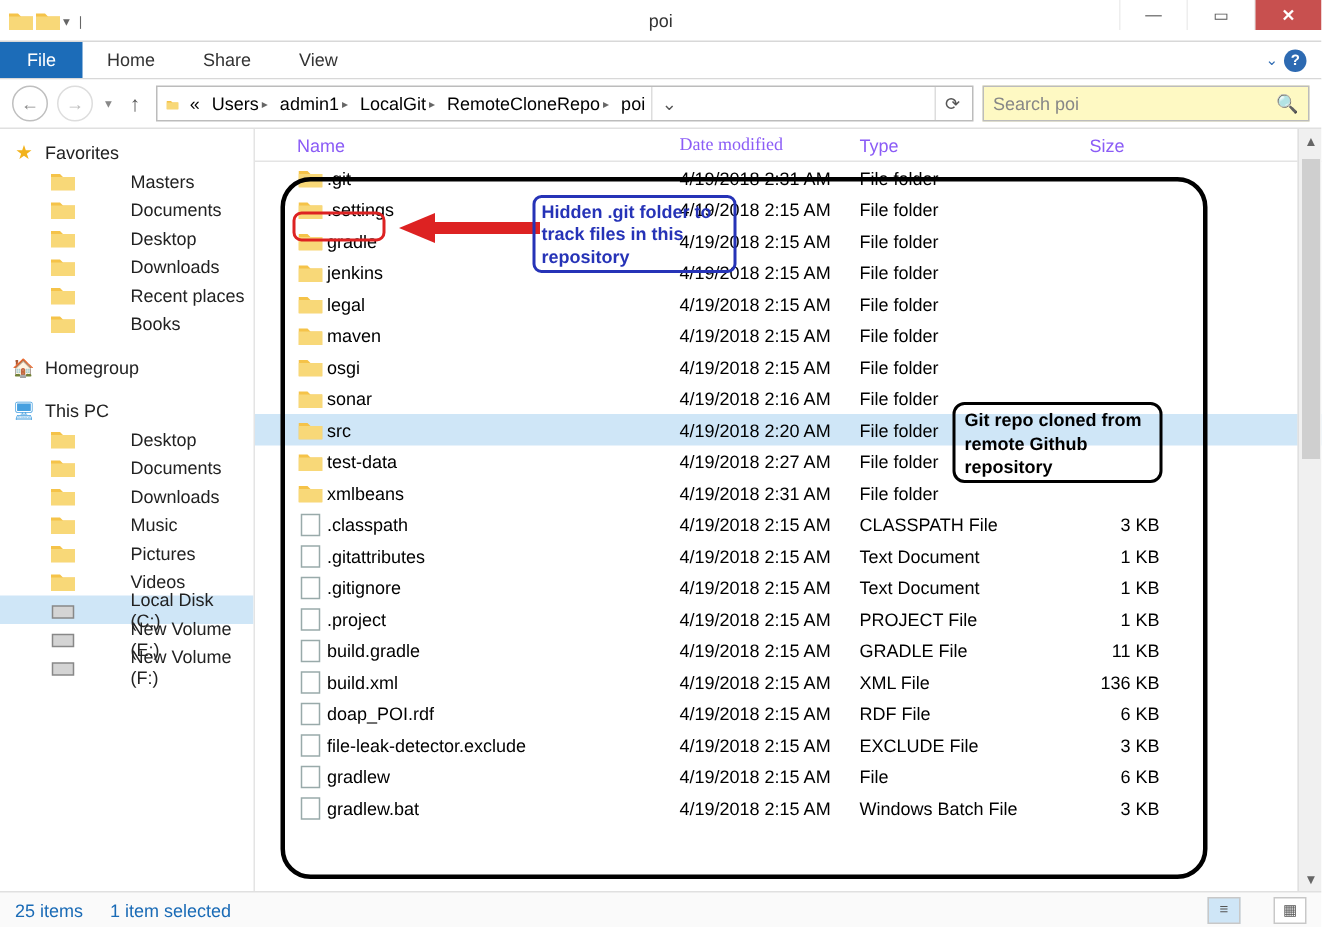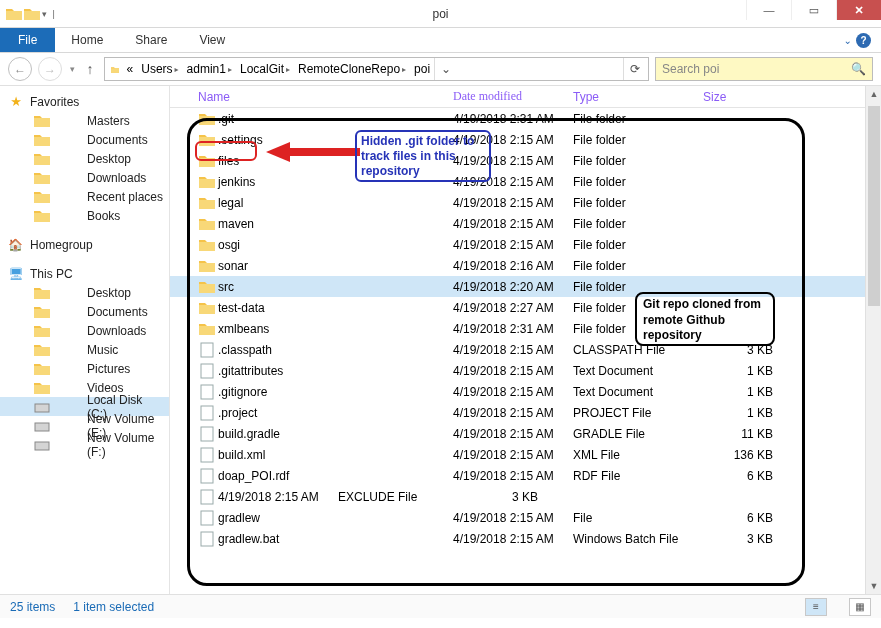--- a/index.html
+++ b/index.html
@@ -50,21 +50,21 @@
 .side-ico { width:16px; height:14px; display:inline-flex; align-items:center; justify-content:center;}
 .star { color:#f2b21b; font-size:13px;}
 .fcol { color:#f2b21b; }
 .mon { color:#46a0e0;}
 .content { flex:1; position:relative; background:#fff; }
 .col-headers { display:flex; height:22px; border-bottom:1px solid #e4e4e4; align-items:center; color:#8b5cf6; padding-left:28px;}
 .col-headers .col { overflow:hidden; white-space:nowrap;}
 .col-name { width:255px; }
 .col-date { width:120px;font-family:Liberation Serif, serif; }
 .col-type { width:130px; }
-.col-size { width:80px; text-align:left; padding-right:10px; }
+.col-size { width:80px; text-align:center; padding-right:10px; }
 .rows { }
 .row { display:flex; align-items:center; height:21px; padding-left:28px; position:relative;}
 .row.sel { background:#cfe6f7;}
 .row .rico { width:18px; display:inline-flex; align-items:center; justify-content:center; margin-right:2px;}
 .row .cname { width:235px; }
 .row .cdate { width:120px; }
 .row .ctype { width:130px; }
 .row .csize { width:80px; text-align:right; padding-right:10px; }
 
 
@@ -73,21 +73,21 @@
 .status .view-btn { width:22px; height:18px; border:1px solid #c8c8c8; background:#fff; display:inline-flex; align-items:center; justify-content:center; margin-left:4px; color:#555; font-size:10px;}
 .status .view-btn.active { background:#cfe6f7;}
 
 
 .ann-border { position:absolute; border:3px solid #000; border-radius:20px; pointer-events:none; left:187px; top:118px; width:618px; height:468px;}
 .redbox { position:absolute; border:2px solid #d22; border-radius:6px; left:195px; top:141px; width:62px; height:20px; pointer-events:none;}
 .arrow { position:absolute; left:266px; top:143px; width:94px; height:18px; pointer-events:none;}
 .arrow .shaft { position:absolute; left:24px; top:5px; width:70px; height:8px; background:#d22;}
 .arrow .head { position:absolute; left:0; top:-1px; width:0; height:0; border-top:10px solid transparent; border-bottom:10px solid transparent; border-right:24px solid #d22;}
 .bluebox { position:absolute; border:2px solid #2633b7; border-radius:6px; left:355px; top:130px; width:136px; height:52px; color:#2633b7; font-weight:bold; font-size:12px; padding:2px 4px; line-height:1.25; background:transparent;}
-.blackbox { position:absolute; border:2px solid #000; border-radius:8px; left:635px; top:292px; width:140px; height:54px; font-size:12px; font-weight:bold; padding:3px 6px; line-height:1.3; background:transparent;}
+.blackbox { position:absolute; border:2px solid #000; border-radius:8px; left:635px; top:268px; width:140px; height:54px; font-size:12px; font-weight:bold; padding:3px 6px; line-height:1.3; background:transparent;}
 
 .scrollbar-v { position:absolute; right:0; top:0; width:16px; height:100%; background:#f0f0f0; border-left:1px solid #e0e0e0;}
 .scrollbar-v .thumb { position:absolute; left:2px; top:20px; width:12px; height:200px; background:#cfcfcf;}
 .scrollbar-v .arr { position:absolute; left:0; width:16px; height:16px; display:flex; align-items:center; justify-content:center; font-size:9px; color:#666;}
 .scrollbar-v .arr.top{ top:0;} .scrollbar-v .arr.bot{ bottom:0;}
 
 svg.folder-svg { width:16px; height:13px; }
 svg.folder-svg .b { fill:#f5c349; }
 svg.folder-svg .t { fill:#f8d878; }
 svg.file-ico { width:14px; height:16px; }
@@ -367,21 +367,21 @@
           <span class="ctype">File folder</span>
           <span class="csize"></span>
         </div>
         <div class="row">
           <span class="rico">
             <svg class="folder-svg" viewBox="0 0 16 13">
               <path class="b" d="M0 2h6l2 2h8v9H0z"></path>
               <path class="t" d="M0 4h16v9H0z"></path>
             </svg>
           </span>
-          <span class="cname">files</span>
+          <span class="cname">gradle</span>
           <span class="cdate">4/19/2018 2:15 AM</span>
           <span class="ctype">File folder</span>
           <span class="csize"></span>
         </div>
         <div class="row">
           <span class="rico">
             <svg class="folder-svg" viewBox="0 0 16 13">
               <path class="b" d="M0 2h6l2 2h8v9H0z"></path>
               <path class="t" d="M0 4h16v9H0z"></path>
             </svg>
@@ -551,20 +551,21 @@
           <span class="cdate">4/19/2018 2:15 AM</span>
           <span class="ctype">RDF File</span>
           <span class="csize">6 KB</span>
         </div>
         <div class="row">
           <span class="rico">
             <svg class="file-ico" viewBox="0 0 14 16">
               <rect x="1" y="1" width="12" height="14"></rect>
             </svg>
           </span>
+          <span class="cname">file-leak-detector.exclude</span>
           <span class="cdate">4/19/2018 2:15 AM</span>
           <span class="ctype">EXCLUDE File</span>
           <span class="csize">3 KB</span>
         </div>
         <div class="row">
           <span class="rico">
             <svg class="file-ico" viewBox="0 0 14 16">
               <rect x="1" y="1" width="12" height="14"></rect>
             </svg>
           </span>

